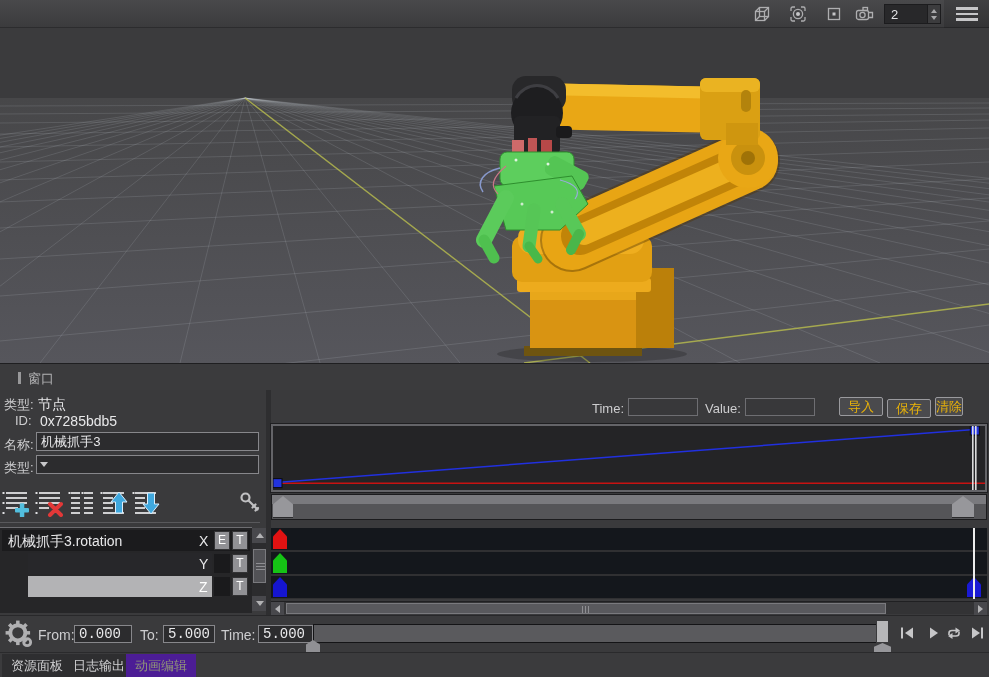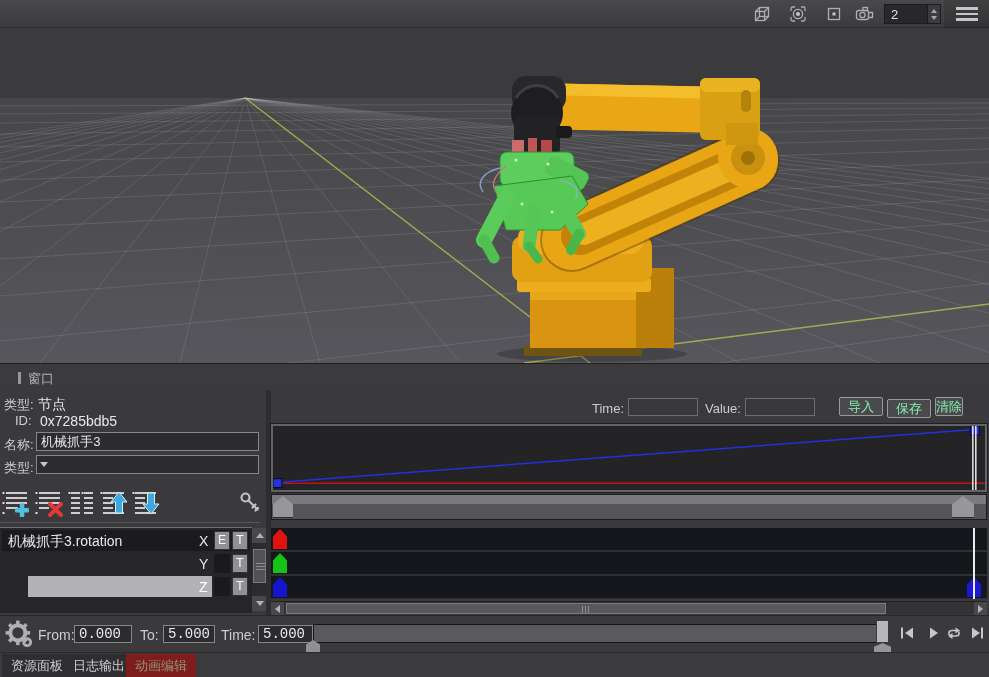--- a/index.html
+++ b/index.html
@@ -4,37 +4,37 @@
 <style>
   *{margin:0;padding:0;box-sizing:border-box}
   html,body{background:#222;}
   #app{position:relative;width:989px;height:677px;background:#3a3a3c;overflow:hidden;
        font-family:"Liberation Sans","DejaVu Sans",sans-serif;color:#d8d8da;font-size:13px;}
   .abs{position:absolute}
   .lbl{font-size:13px;color:#cdcdcf;white-space:nowrap}
   .val{font-size:14px;color:#e8e8ea;white-space:nowrap}
   .tinput{position:absolute;background:#2c2c2e;border:1px solid #87878b;color:#e9e9eb;
           font-size:13px;font-family:Liberation Mono, monospace;padding:0 4px;outline:none}
-  .btn{position:absolute;background:#4a4a4d;border:1px solid #9a9a9e;color:#86efac;
+  .btn{position:absolute;background:#4a4a4d;border:1px solid #9a9a9e;color:#eab308;
        font-size:13px;text-align:center;line-height:17px;border-radius:2px;cursor:default}
   .icon{display:inline-block;line-height:0}
   .pent{clip-path:polygon(50% 0,100% 38%,100% 100%,0 100%,0 38%)}
   .marker{position:absolute;width:14px;height:20px;clip-path:polygon(50% 0,100% 38%,100% 100%,0 100%,0 38%)}
   .dope-row{position:absolute;left:0;width:716px;height:22px;background:#14171c}
   .scrbtn{position:absolute;background:#48484c;display:flex;align-items:center;justify-content:center}
   .tri-up{width:0;height:0;border-left:4px solid transparent;border-right:4px solid transparent;border-bottom:5px solid #b2b2b4}
   .tri-dn{width:0;height:0;border-left:4px solid transparent;border-right:4px solid transparent;border-top:5px solid #b2b2b4}
   .tri-l{width:0;height:0;border-top:4px solid transparent;border-bottom:4px solid transparent;border-right:5px solid #b2b2b4}
   .tri-r{width:0;height:0;border-top:4px solid transparent;border-bottom:4px solid transparent;border-left:5px solid #b2b2b4}
   .etbtn{position:absolute;width:16px;height:19px;background:#919195;border:1px solid #323234;
          color:#fff;font-size:12px;text-align:center;line-height:17px}
   .eslot{position:absolute;width:16px;height:19px;background:#1a1a1c}
   .tab{position:absolute;top:1px;height:23px;line-height:23px;padding:0 9px;background:#2e2e30;
        color:#d0d0d2;font-size:13px;white-space:nowrap}
-  .tab.active{background:#7f1d1d;color:#8f9378}
+  .tab.active{background:#4c1d95;color:#8f9378}
   .grip-v{position:absolute;width:1px;height:7px;background:#8e8e92;top:2px}
   .grip-h{position:absolute;height:1px;width:9px;background:#8e8e92;left:2px}
 </style>
 </head>
 <body>
 
 <div id="app">
 
   <div class="abs" style="left:0;top:0;width:989px;height:28px;background:linear-gradient(#49494b,#3b3b3d);border-bottom:1px solid #2c2c2e">
     <span class="icon abs" style="left:752px;top:4px">

